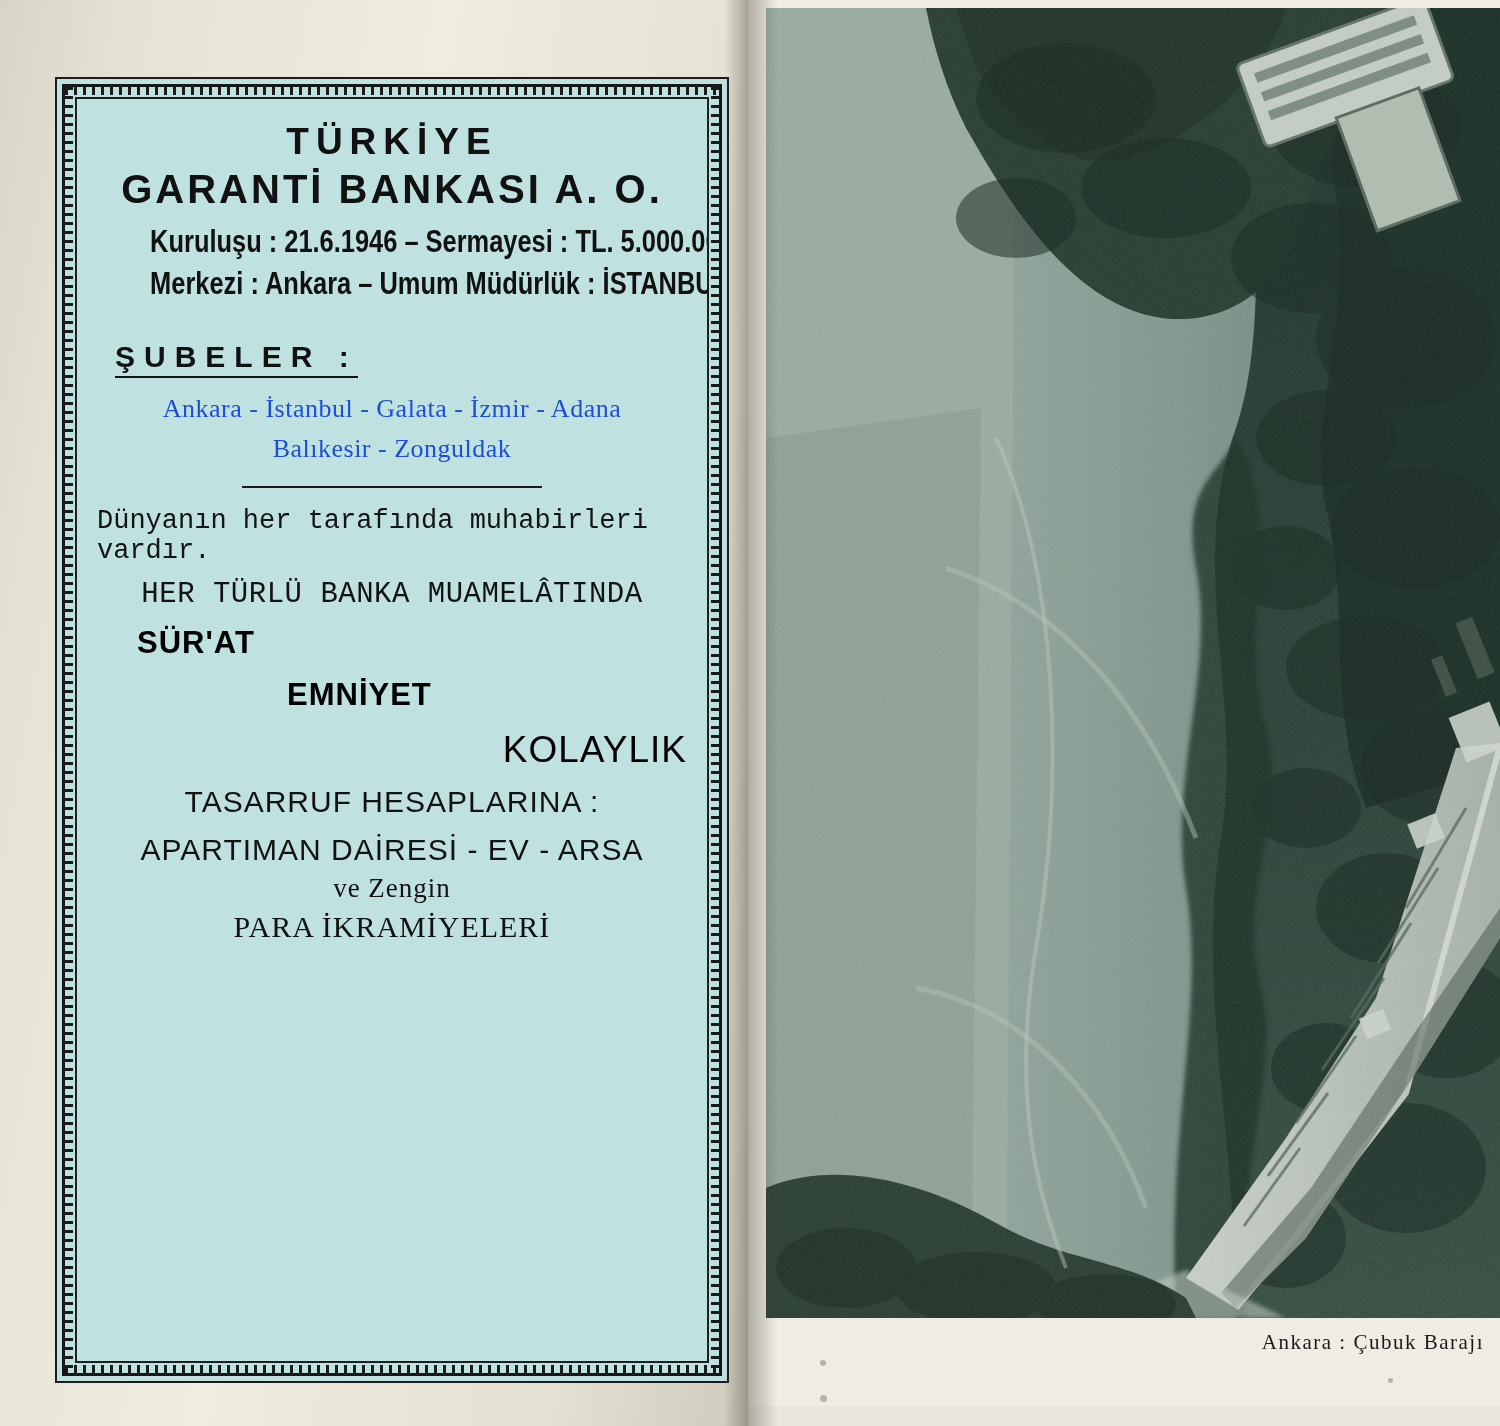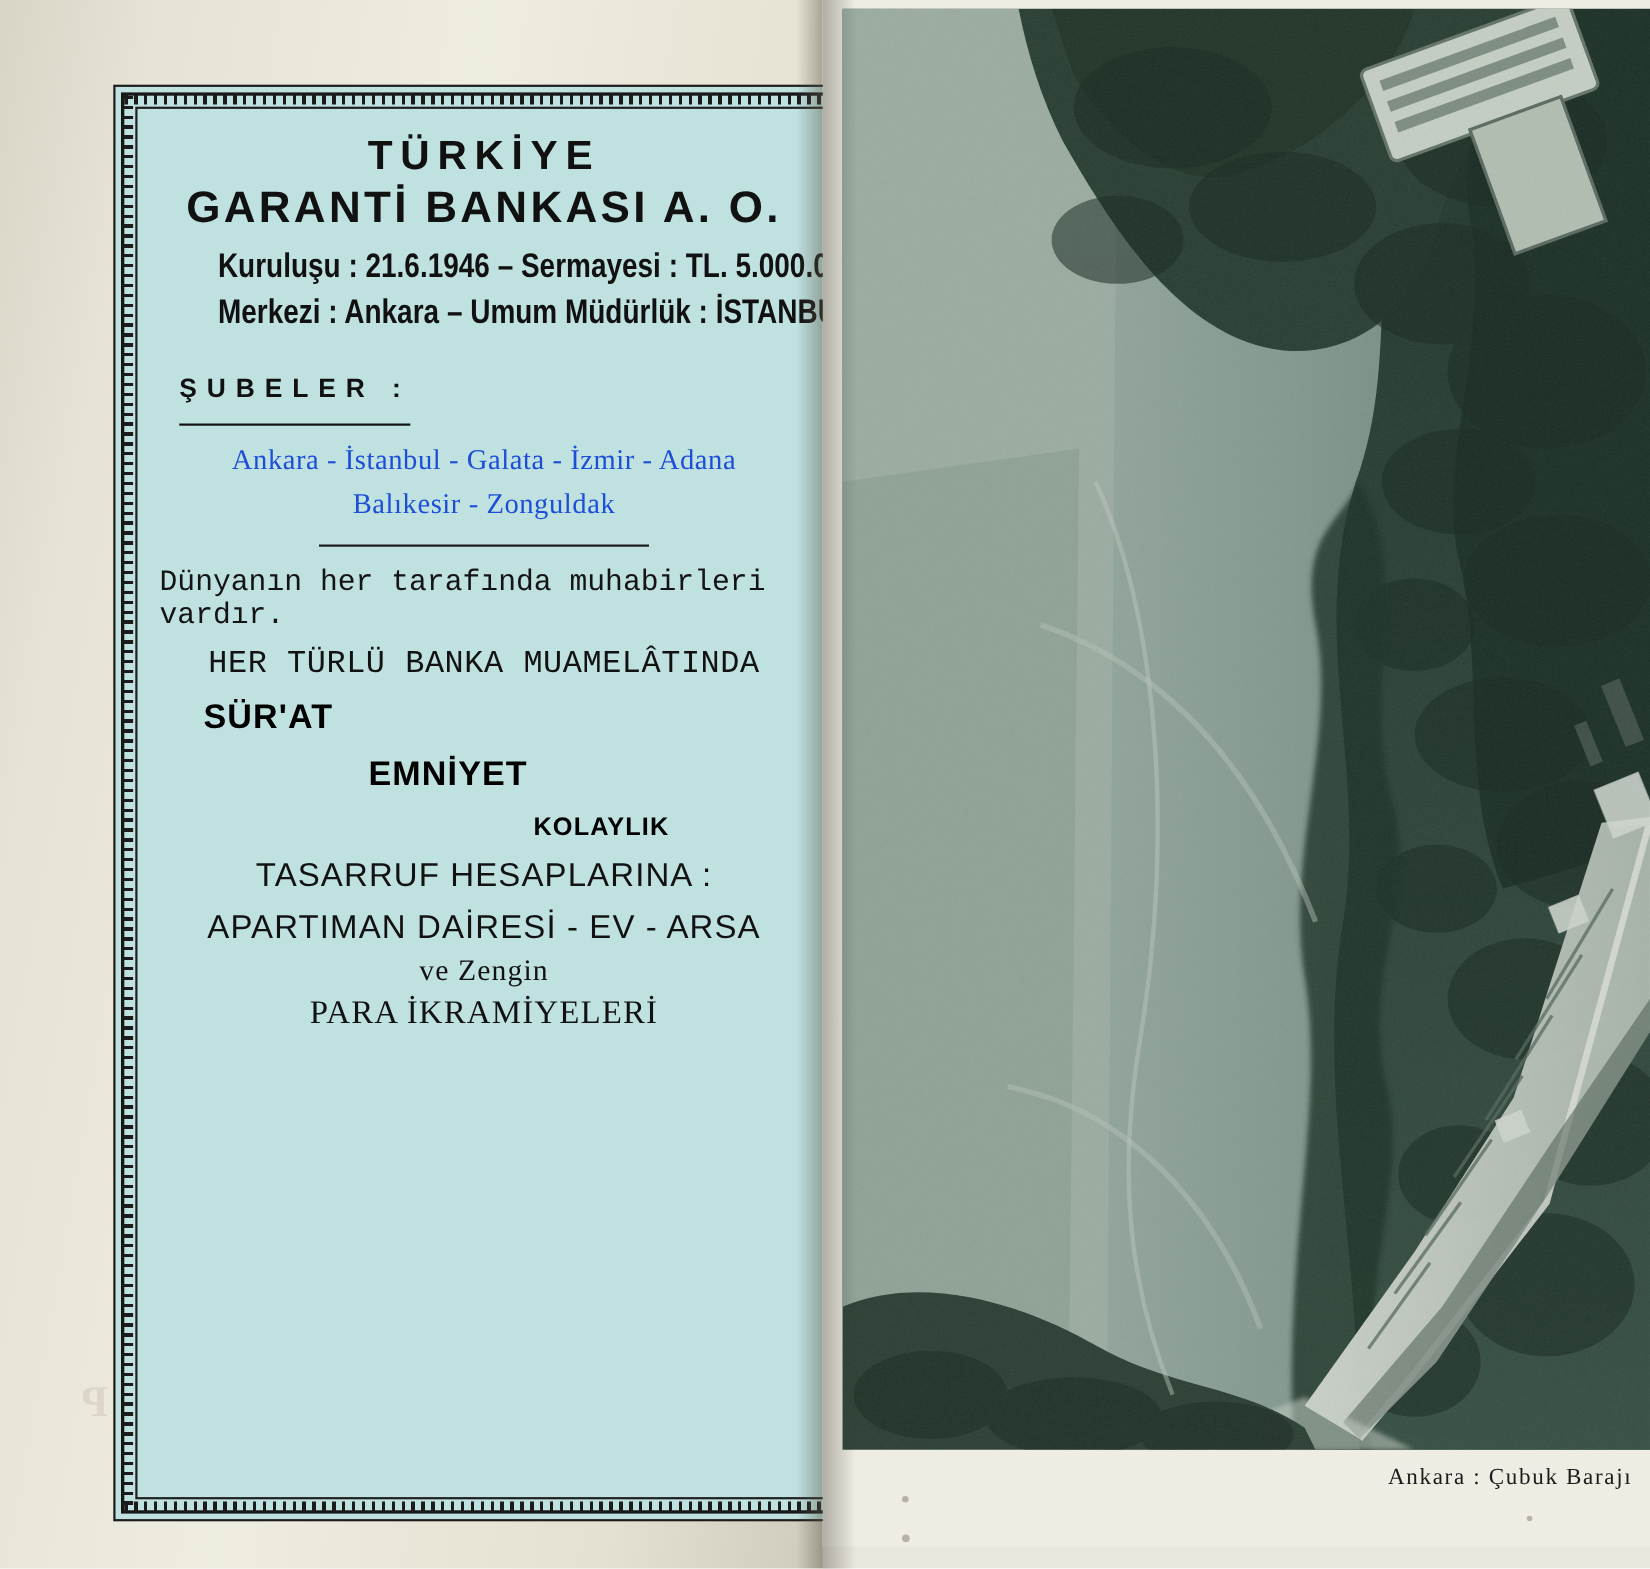--- a/index.html
+++ b/index.html
@@ -53,21 +53,20 @@
   .ad-box {
     position: absolute;
     left: 62px;
     top: 84px;
     width: 660px;
     height: 1292px;
     background: #bfe2e0;
     border: 3px solid #161616;
     box-sizing: border-box;
     box-shadow: 0 0 0 5px #bfe2e0, 0 0 0 7px #1c1c1c;
-    margin-left: 48px;
   }
   .ad-inner {
     position: absolute;
     left: 10px; top: 10px; right: 10px; bottom: 10px;
     border: 2px solid #202020;
     box-sizing: border-box;
     padding: 18px 20px 10px 20px;
     overflow: hidden;
   }
   
@@ -115,27 +114,27 @@
     font-size: 31px;
     color: #111;
     transform: scaleX(0.82);
     transform-origin: center;
     white-space: nowrap;
     margin: 6px 0;
   }
   .sec-head {
     font-family: "Liberation Sans", sans-serif;
     font-weight: bold;
-    font-size: 24px;
+    font-size: 30px;
     letter-spacing: 9px;
     color: #111;
     margin: 32px 0 6px 18px;
     display: inline-block;
     border-bottom: 2px solid #111;
-    padding-bottom: 17px;
+    padding-bottom: 2px;
   }
   .body-line {
     text-align: center;
     font-family: "Liberation Serif", serif;
     font-size: 26px;
     color: #1d4ed8;
     margin: 10px 0;
     letter-spacing: 0.5px;
   }
   .rule {
@@ -162,21 +161,21 @@
   .motto-cap {
     text-align: center;
     font-family: Liberation Mono, monospace;
     font-size: 29px;
     color: #121212;
     margin: 12px 0;
     letter-spacing: 0.5px;
   }
   .word-1 { font-family: "Liberation Sans", sans-serif; font-weight: bold; font-size: 31px; margin: 14px 0 0 40px; letter-spacing: 1px;}
   .word-2 { font-family: "Liberation Sans", sans-serif; font-weight: bold; font-size: 31px; margin: 16px 0 0 190px; letter-spacing: 1px;}
-  .word-3 { font-family: "Liberation Sans", sans-serif; font-weight: bold; font-size: 23px; margin: 16px 0 0 340px; letter-spacing: 1px;}
+  .word-3 { font-family: "Liberation Sans", sans-serif; font-weight: normal; font-size: 37px; margin: 16px 0 0 340px; letter-spacing: 1px; text-align: right;}
   .tail-line {
     text-align: center;
     font-family: "Liberation Sans", sans-serif;
     font-size: 30px;
     color: #121212;
     margin: 14px 0 6px 0;
     letter-spacing: 1px;
   }
   .tail-line.small {
     font-family: "Liberation Serif", serif;

